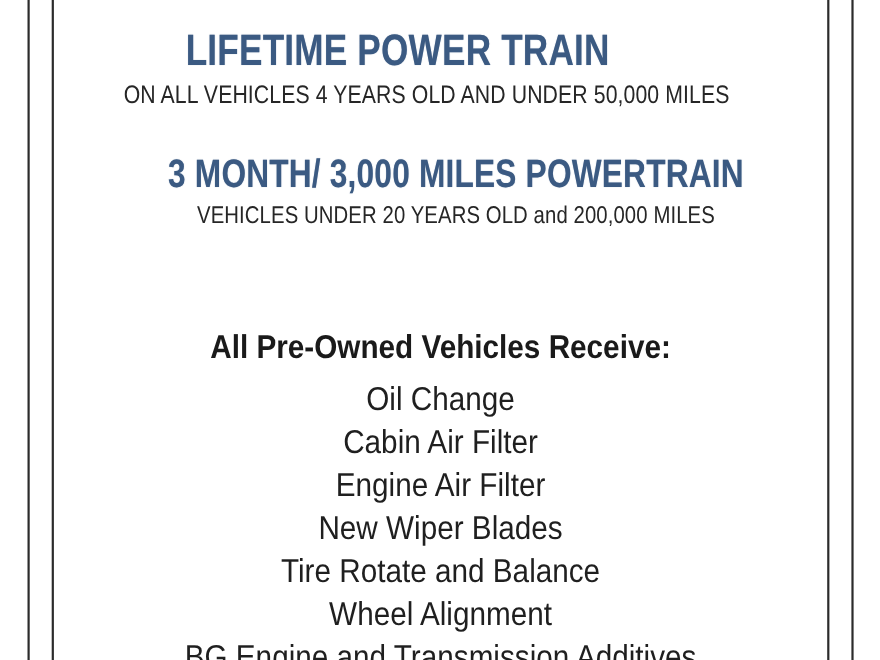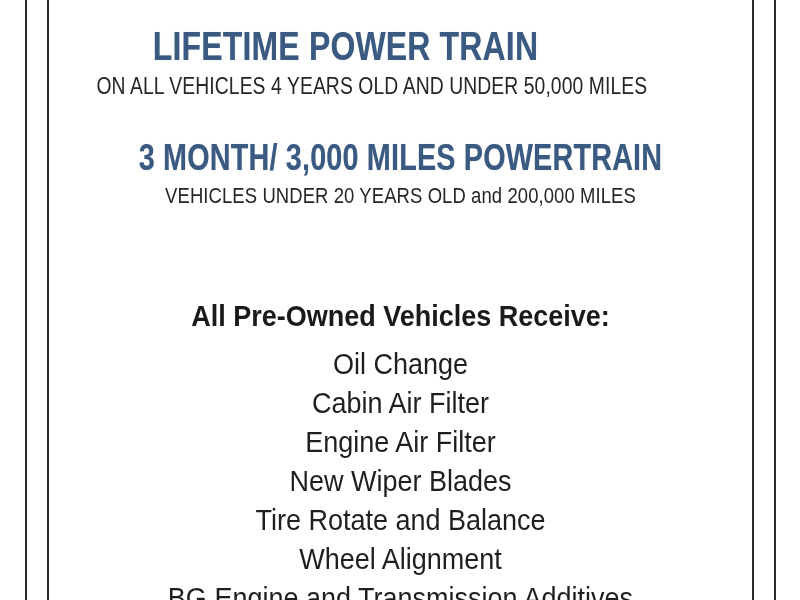--- a/index.html
+++ b/index.html
@@ -64,26 +64,26 @@
     font-family: "Liberation Sans Narrow", "Liberation Sans", sans-serif;
     font-weight: 400;
     letter-spacing: 0.1px;
     transform: scaleX(0.84);
     transform-origin: center center;
     white-space: nowrap;
     line-height: 1.0;
   }
 
   
-  #block-one { position: absolute; left: 0; top: 26px; width: 593px; }
+  #block-one { position: absolute; left: 0; top: 26px; width: 593px; padding-left: 16px; }
   #headline-lifetime { font-size: 40px; }
   #subline-lifetime  { font-size: 23px; margin-top: 9px; }
 
   
-  #block-two { position: absolute; left: 0; top: 140px; width: 703px; }
+  #block-two { position: absolute; left: 14px; top: 140px; width: 703px; }
   #headline-three-month { font-size: 36px; }
   #subline-three-month  { font-size: 22px; margin-top: 9px; }
 
   
   #block-services {
     position: absolute;
     left: 0;
     top: 301px;
     width: 703px;
   }

